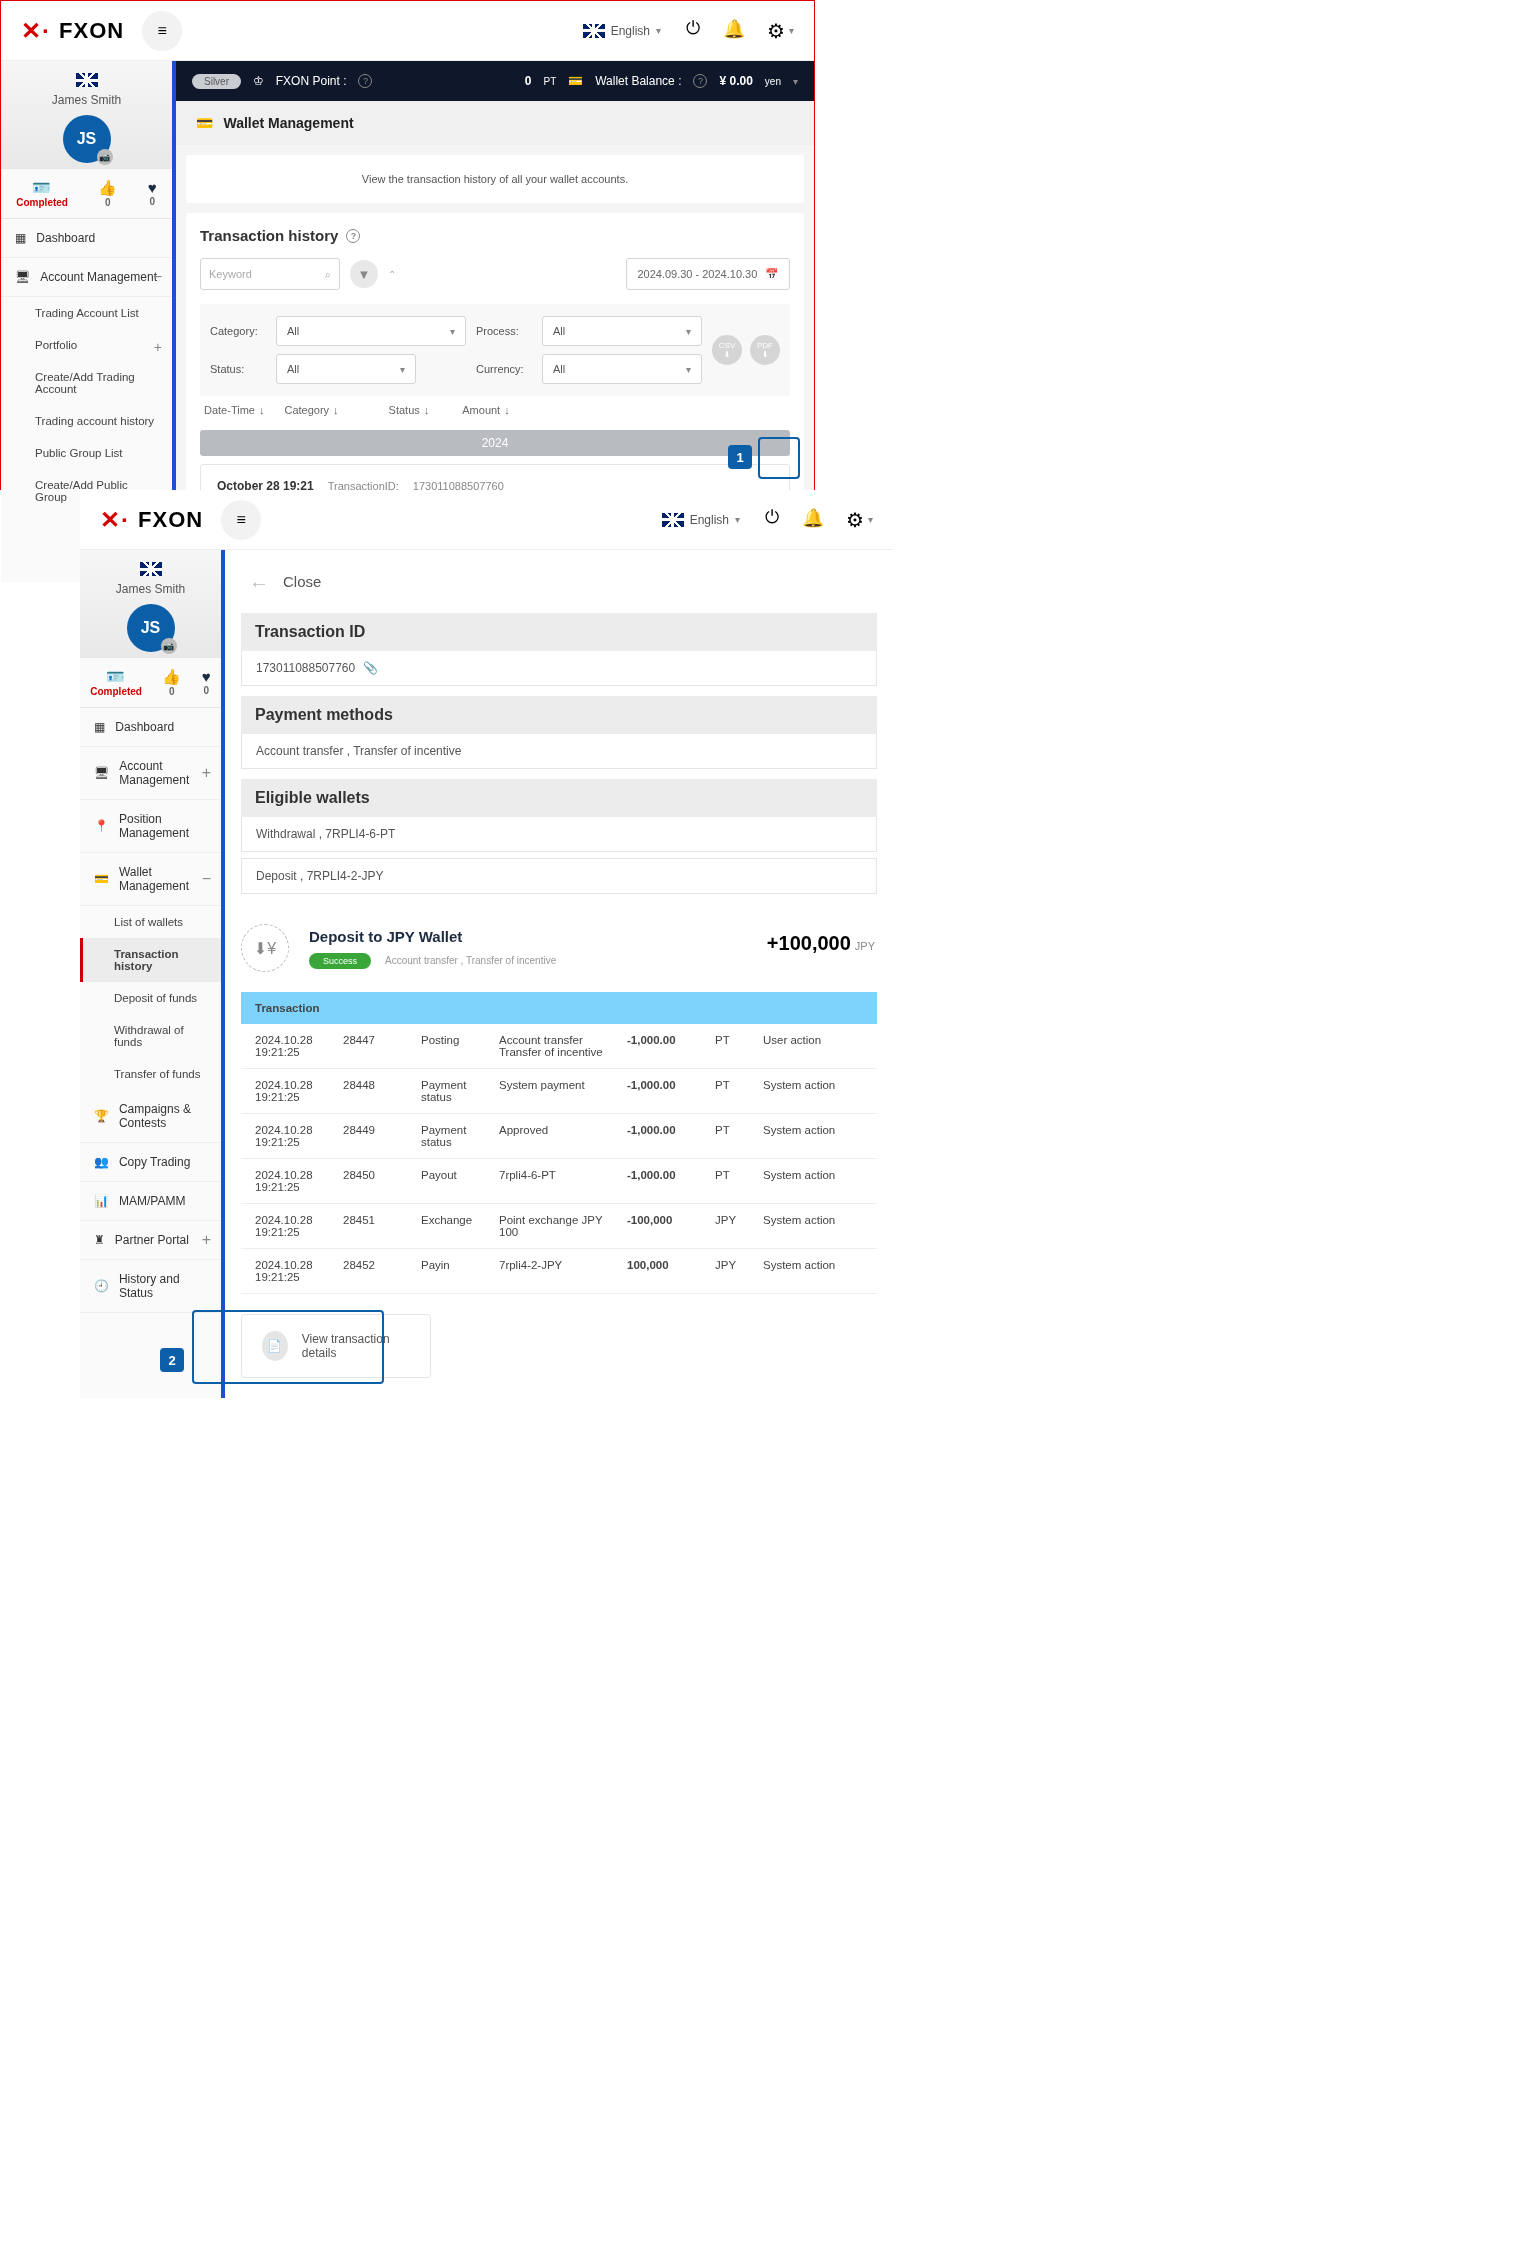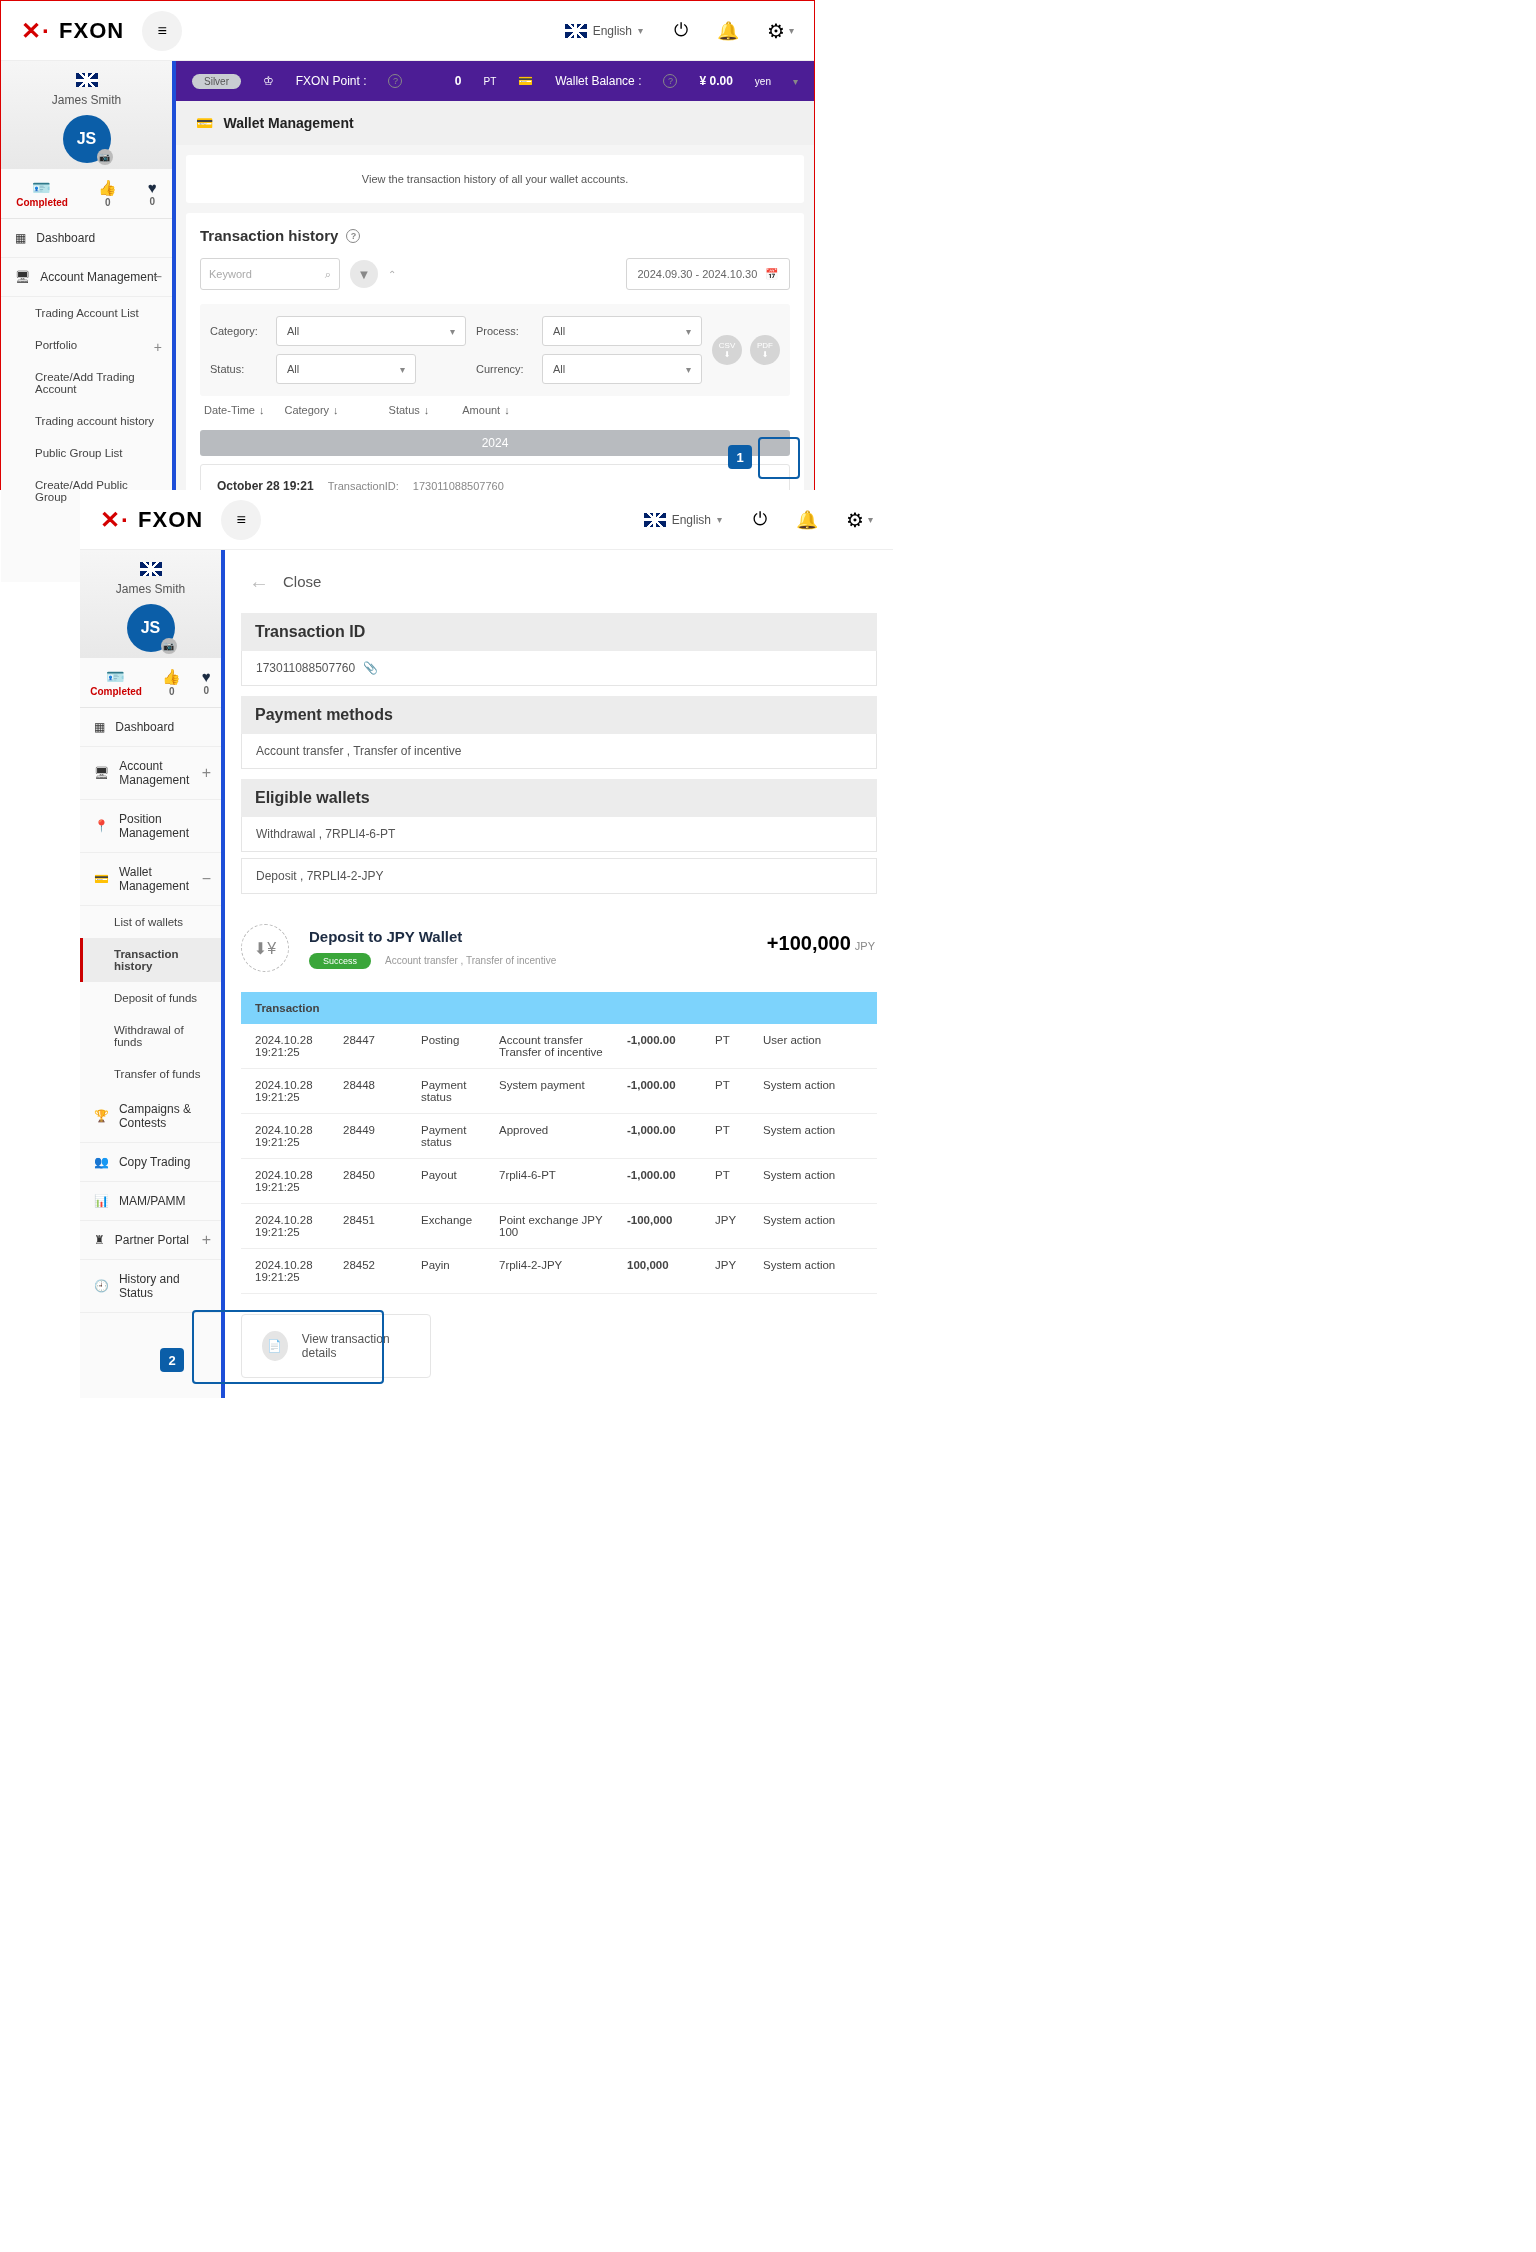--- a/index.html
+++ b/index.html
@@ -7,36 +7,36 @@
 .wrap{width:1536px;background:#fff;position:relative}
 .shot{position:relative;border:1px solid #d00;background:#fff}
 .shot1{width:815px;height:490px;margin:0}
 .shot2{width:813px;margin-left:80px;margin-top:0;border:none}
 
 
 .topbar{height:60px;display:flex;align-items:center;justify-content:space-between;padding:0 20px;border-bottom:1px solid #eee}
 .logo{display:flex;align-items:center;gap:8px;font-weight:700;font-size:22px;letter-spacing:1px}
 .logo .x{color:#d40000;font-weight:900;font-size:24px}
 .hambtn{width:40px;height:40px;border-radius:50%;background:#f2f2f2;display:flex;align-items:center;justify-content:center;cursor:pointer}
-.topright{display:flex;align-items:center;gap:28px}
+.topright{display:flex;gap:22px}
 .flag{width:22px;height:14px;display:inline-block}
 .flag-uk{background:linear-gradient(#012169,#012169);position:relative;overflow:hidden}
 .flag-uk::before{content:"";position:absolute;inset:0;background:
   linear-gradient(45deg,transparent 45%,#fff 45%,#fff 55%,transparent 55%),
   linear-gradient(-45deg,transparent 45%,#fff 45%,#fff 55%,transparent 55%),
   linear-gradient(#fff,#fff) center/100% 3px no-repeat,
   linear-gradient(#fff,#fff) center/3px 100% no-repeat,
   linear-gradient(#c8102e,#c8102e) center/100% 2px no-repeat,
   linear-gradient(#c8102e,#c8102e) center/2px 100% no-repeat}
 .ic{width:20px;height:20px;display:inline-flex;align-items:center;justify-content:center;font-size:18px}
 .cog{font-size:20px}
 .caret{font-size:10px;color:#888}
 
 
-.statbar{background:#4c1d95;color:#fff;height:40px;display:flex;align-items:center;padding:16px 16px;font-size:12px;gap:22px}
+.statbar{background:#0f172a;color:#fff;height:40px;display:flex;align-items:center;padding:16px 16px;font-size:12px;gap:12px}
 .statbar .silver{background:#c9cdd2;color:#555;border-radius:10px;padding:2px 12px;font-size:10px}
 .q{width:14px;height:14px;border:1px solid #888;border-radius:50%;display:inline-flex;align-items:center;justify-content:center;font-size:9px;color:#888}
 
 
 .layout{display:flex}
 .sidebar{width:175px;background:#fafafa;border-right:4px solid #1d4ed8}
 .profile{background:linear-gradient(#f6f6f6,#e8e8e8);text-align:center;padding:12px 0 6px;position:relative}
 .profile .flag{margin:0 auto 6px;display:block}
 .avatar{width:48px;height:48px;border-radius:50%;background:#0b5ea8;color:#fff;display:flex;align-items:center;justify-content:center;font-weight:700;font-size:16px;margin:8px auto 0;position:relative}
 .avatar .cam{position:absolute;bottom:-2px;right:-2px;width:16px;height:16px;border-radius:50%;background:#bbb;font-size:9px;display:flex;align-items:center;justify-content:center;color:#fff}

